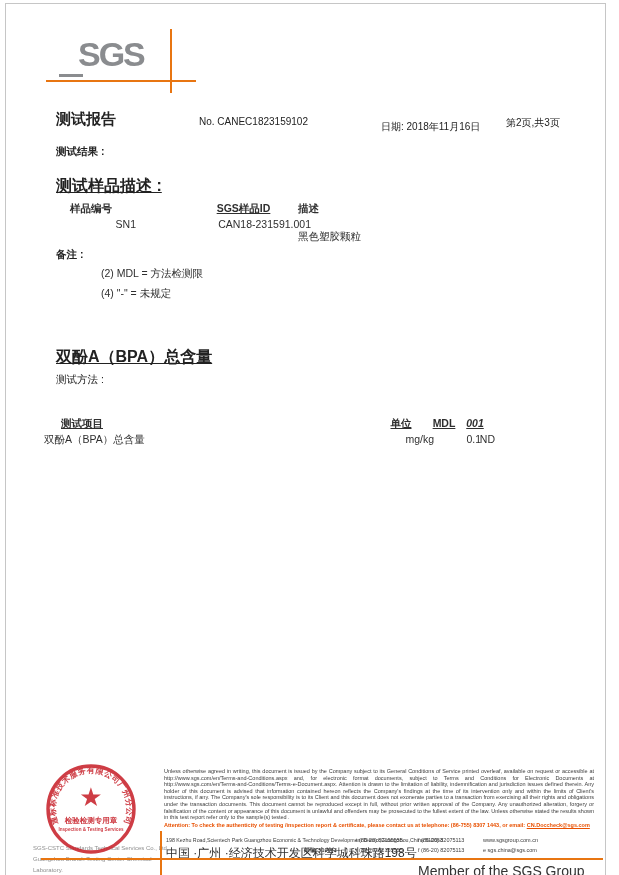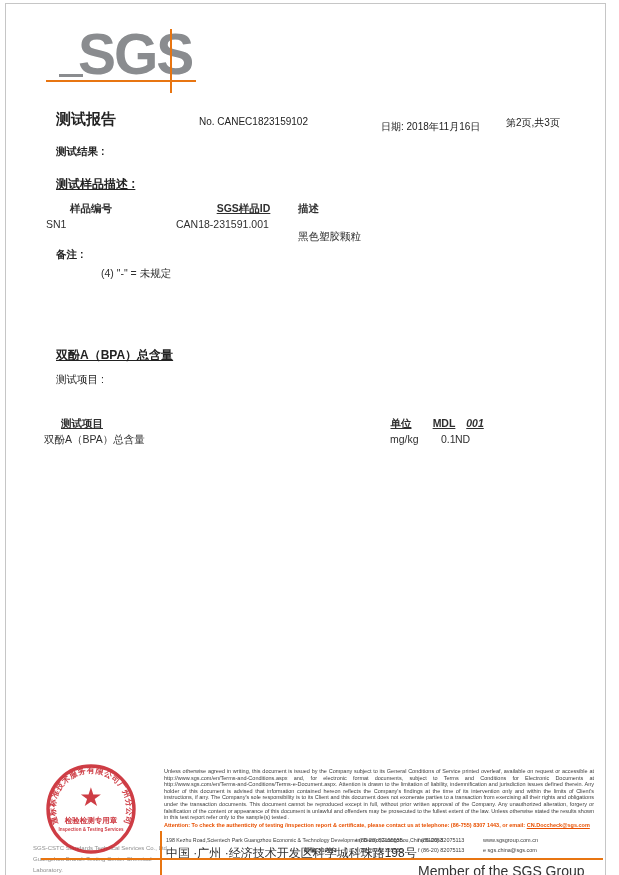--- a/index.html
+++ b/index.html
@@ -1,31 +1,31 @@
 <!DOCTYPE html>
 <html><head>
 <meta charset="utf-8">
 <style>
   html,body{margin:0;padding:0;background:#ffffff;width:619px;height:875px;overflow:hidden;
     font-family:"Liberation Sans","DejaVu Sans",sans-serif;color:#2f2f2f;}
   .page{position:absolute;left:5px;top:3px;width:599px;height:890px;
     border:1px solid #c6c6c6;background:#fff;}
   .abs{position:absolute;}
   
-  .logo-text{font-weight:700;font-size:57px;line-height:46px;color:#8a8c8f;letter-spacing:-2px;}
+  .logo-text{font-weight:700;font-size:34px;line-height:46px;color:#8a8c8f;letter-spacing:-2px;}
   .gray-dash{background:#8a8c8f;}
   .orange{background:#e87511;}
   
   .title{font-size:15px;font-weight:700;color:#222;}
   .h-small{font-size:10px;color:#222;}
   .lbl{font-size:10.5px;font-weight:700;color:#222;}
-  .lbl-u{font-size:12px;font-weight:700;color:#222;text-decoration:underline;}
+  .lbl-u{font-size:16px;font-weight:700;color:#222;text-decoration:underline;}
   .txt{font-size:10.5px;color:#2f2f2f;}
   .cell-b{font-size:10.5px;font-weight:700;text-align:center;}
-  .cell{font-size:10.5px;text-align:left;}
+  .cell{font-size:10.5px;text-align:right;}
   .notes div{height:20px;font-size:10.5px;}
   .method-par{font-size:10.5px;line-height:20px;}
   .th{font-size:10.5px;font-weight:700;text-decoration:underline;text-align:center;}
   .th-i{font-style:italic;}
   
   .company{font-size:6px;line-height:11px;color:#8f8f8f;}
   .disc{font-size:5.5px;line-height:6.6px;color:#404040;text-align:justify;}
   .attn{font-size:5.5px;line-height:6.6px;color:#e85000;font-weight:700;margin-top:1px;}
   .attn .mail{text-decoration:underline;}
   .addr1{font-size:5.3px;color:#3c3c3c;white-space:nowrap;}
@@ -56,25 +56,26 @@
   <div class="abs cell-b" style="left:40px;top:198px;width:90px;">样品编号</div>
   <div class="abs cell-b" style="left:170px;top:198px;width:135px;text-decoration:underline;">SGS样品ID</div>
   <div class="abs cell-b" style="left:292px;top:198px;text-align:center;font-family:Liberation Mono, monospace;">描述</div>
 
   <div class="abs cell" style="left:40px;top:214px;width:90px;">SN1</div>
   <div class="abs cell" style="left:170px;top:214px;width:135px;">CAN18-231591.001</div>
   <div class="abs cell" style="left:292px;top:226px;text-align:center;">黑色塑胶颗粒</div>
 
   <div class="abs lbl" style="left:50px;top:244px;">备注 :</div>
   <div class="abs notes" style="left:95px;top:263px;">
+    <div>(2) MDL = 方法检测限</div>
     <div>(4) "-" = 未规定</div>
   </div>
 
   <div class="abs lbl-u" style="left:50px;top:343px;">双酚A（BPA）总含量</div>
-  <div class="abs lbl" style="left:50px;top:369px;font-weight:400;">测试项目 :</div>
+  <div class="abs lbl" style="left:50px;top:369px;font-weight:400;">测试方法 :</div>
 
   <div class="abs th" style="left:55px;top:413px;text-align:left;">测试项目</div>
   <div class="abs th" style="left:373px;top:413px;width:44px;">单位</div>
   <div class="abs th" style="left:418px;top:413px;width:40px;">MDL</div>
   <div class="abs th th-i" style="left:449px;top:413px;width:40px;">001</div>
 
   <div class="abs txt" style="left:38px;top:429px;">双酚A（BPA）总含量</div>
   <div class="abs cell" style="left:384px;top:429px;width:44px;">mg/kg</div>
   <div class="abs cell" style="left:418px;top:429px;width:40px;padding-left:17px;">0.1</div>
   <div class="abs cell" style="left:449px;top:429px;width:40px;">ND</div>

